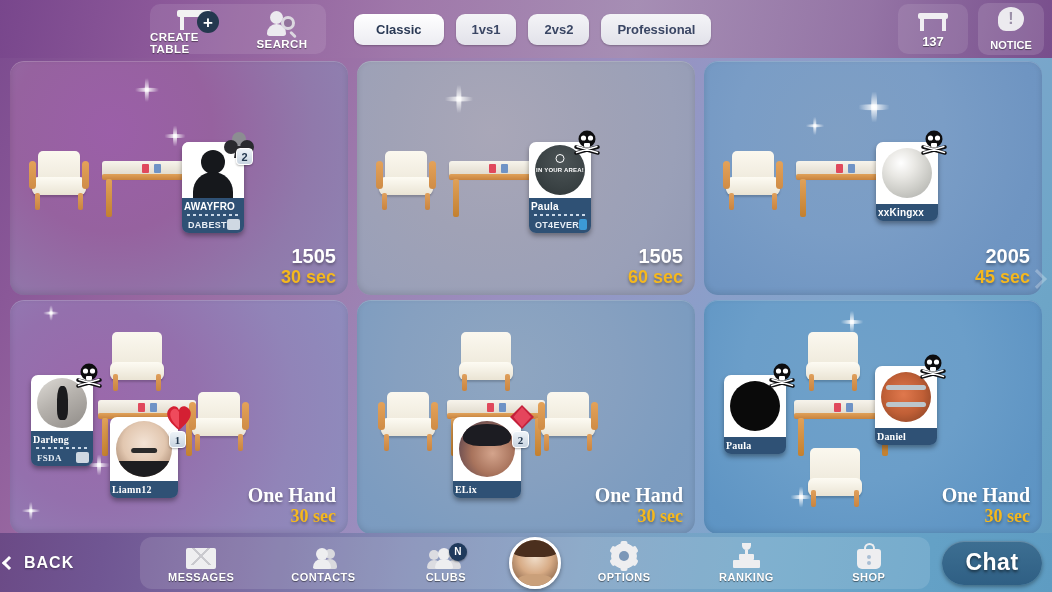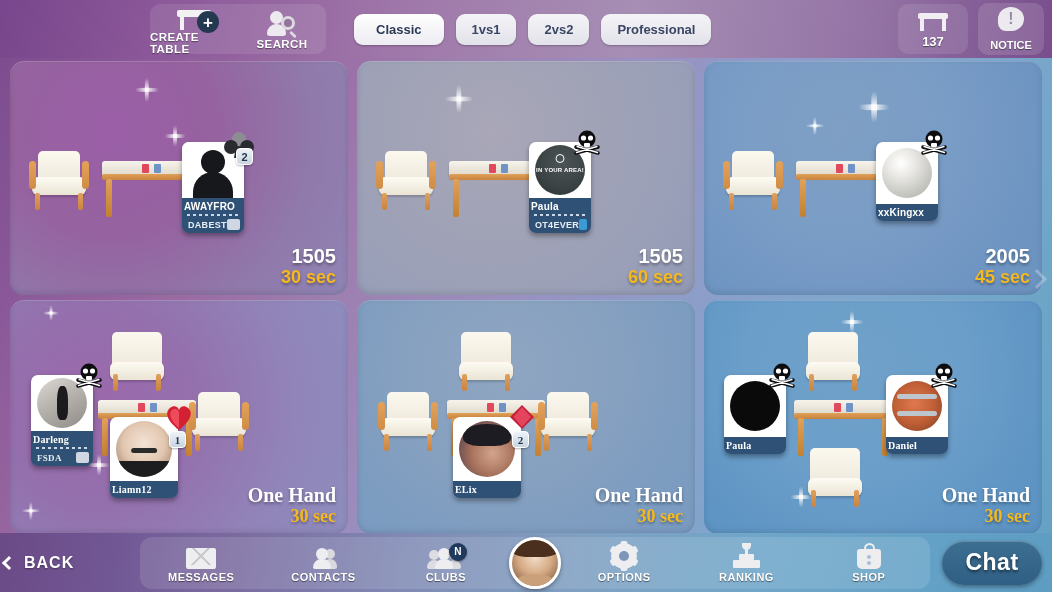--- a/index.html
+++ b/index.html
@@ -798,21 +798,21 @@
             <path d="M4 17.5 L24.5 23.5 M24 17.5 L3.5 23.5" stroke="#fff" stroke-width="1.4" stroke-linecap="round"></path>
           </svg>
         </div>
         <div class="photo">
           <div class="av round-wrap">
               <div class="av-circle av-paula"></div>
             </div>
         </div>
         <div class="namebar">Paula</div>
       </div>
-      <div class="plate tall" style="left:171px; top:75px;margin-left:11px;">
+      <div class="plate tall" style="left:171px; top:66px;">
         <div class="badge-skull">
           <svg viewBox="0 0 28 26" width="28" height="26">
             <circle cx="14" cy="10" r="8.5" fill="#0d0d0f"></circle>
             <circle cx="10.5" cy="9" r="2.6" fill="#fff"></circle>
             <circle cx="17.5" cy="9" r="2.6" fill="#fff"></circle>
             <rect x="11" y="14" width="6" height="4" rx="1" fill="#fff"></rect>
             <path d="M3 18 L25 24 M25 18 L3 24" stroke="#0d0d0f" stroke-width="3.4" stroke-linecap="round"></path>
             <path d="M4 17.5 L24.5 23.5 M24 17.5 L3.5 23.5" stroke="#fff" stroke-width="1.4" stroke-linecap="round"></path>
           </svg>
         </div>

